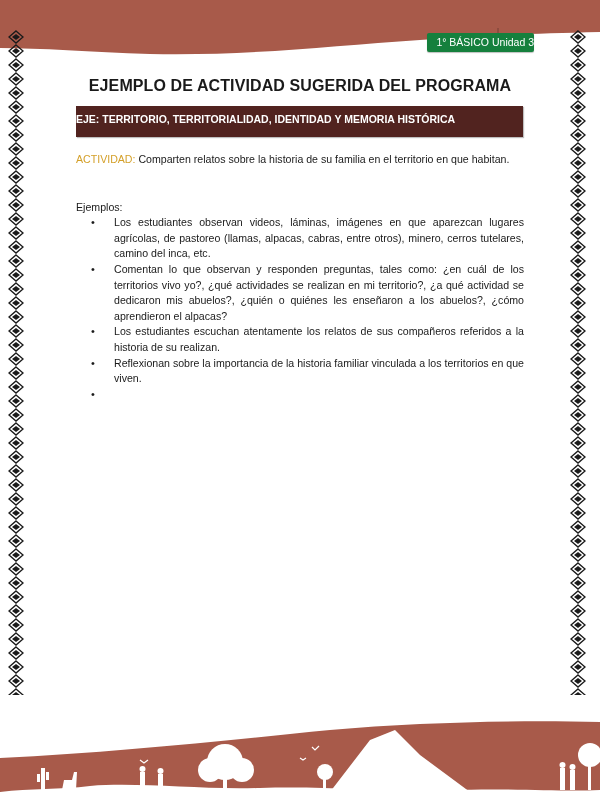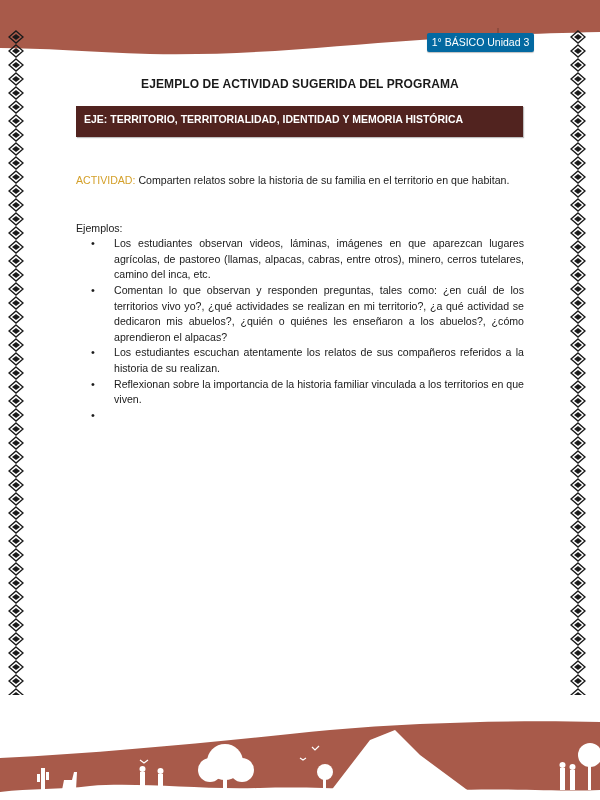--- a/index.html
+++ b/index.html
@@ -5,42 +5,42 @@
   html, body { margin: 0; padding: 0; }
   body {
     width: 600px; height: 800px; position: relative; overflow: hidden;
     background: #ffffff;
     font-family: "Liberation Sans", sans-serif;
     color: #1a1a1a;
   }
   .top-wave { position: absolute; left: 0; top: 0; width: 600px; height: 60px; }
   .unit-badge {
     position: absolute; left: 427px; top: 33px; width: 107px; height: 19px;
-    background: #0369a1; border-radius: 2px; color: #fff;
-    font-size: 10.5px; line-height: 19px; text-align: center;
+    background: #15803d; border-radius: 2px; color: #fff;
+    font-size: 10.5px; line-height: 19px; text-align: right;
     box-shadow: 0 1px 1px rgba(0,0,0,0.25);
   }
   .badge-stem { position: absolute; left: 497px; top: 28px; width: 2px; height: 6px; background: #8e4c3f; }
   .border-strip {
     position: absolute; top: 30px; width: 16px; height: 665px;
   }
   .border-left { left: 8px; }
   .border-right { left: 570px; }
   .page-title {
     position: absolute; left: 0; top: 77px; width: 600px; text-align: center;
-    font-size: 12px; font-weight: bold; color: #1a1a1a; letter-spacing: 0.1px;
+    font-size: 16px; font-weight: bold; color: #1a1a1a; letter-spacing: 0.1px;
   }
   .axis-band {
     position: absolute; left: 76px; top: 106px; width: 447px; height: 31px;
     background: #51231f; color: #fff; font-size: 10.5px; font-weight: bold;
-    line-height: 27px; padding-left: 8px; box-sizing: border-box;
+    line-height: 27px; box-sizing: border-box;
     box-shadow: 1px 1px 1px rgba(0,0,0,0.25);
   }
   .content {
-    position: absolute; left: 76px; top: 173px; width: 448px;
+    position: absolute; left: 76px; top: 152px; width: 448px;
     font-size: 10.6px; line-height: 15.6px;
   }
   .activity-label { color: #d4a02a; }
   .examples-label { margin-top: 32px; }
   ul.bullets { list-style: none; margin: 0; padding: 0; }
   ul.bullets li {
     position: relative; padding-left: 38px; text-align: justify;
   }
   ul.bullets li .bullet {
     position: absolute; left: 15px; top: 0; font-size: 11px;

